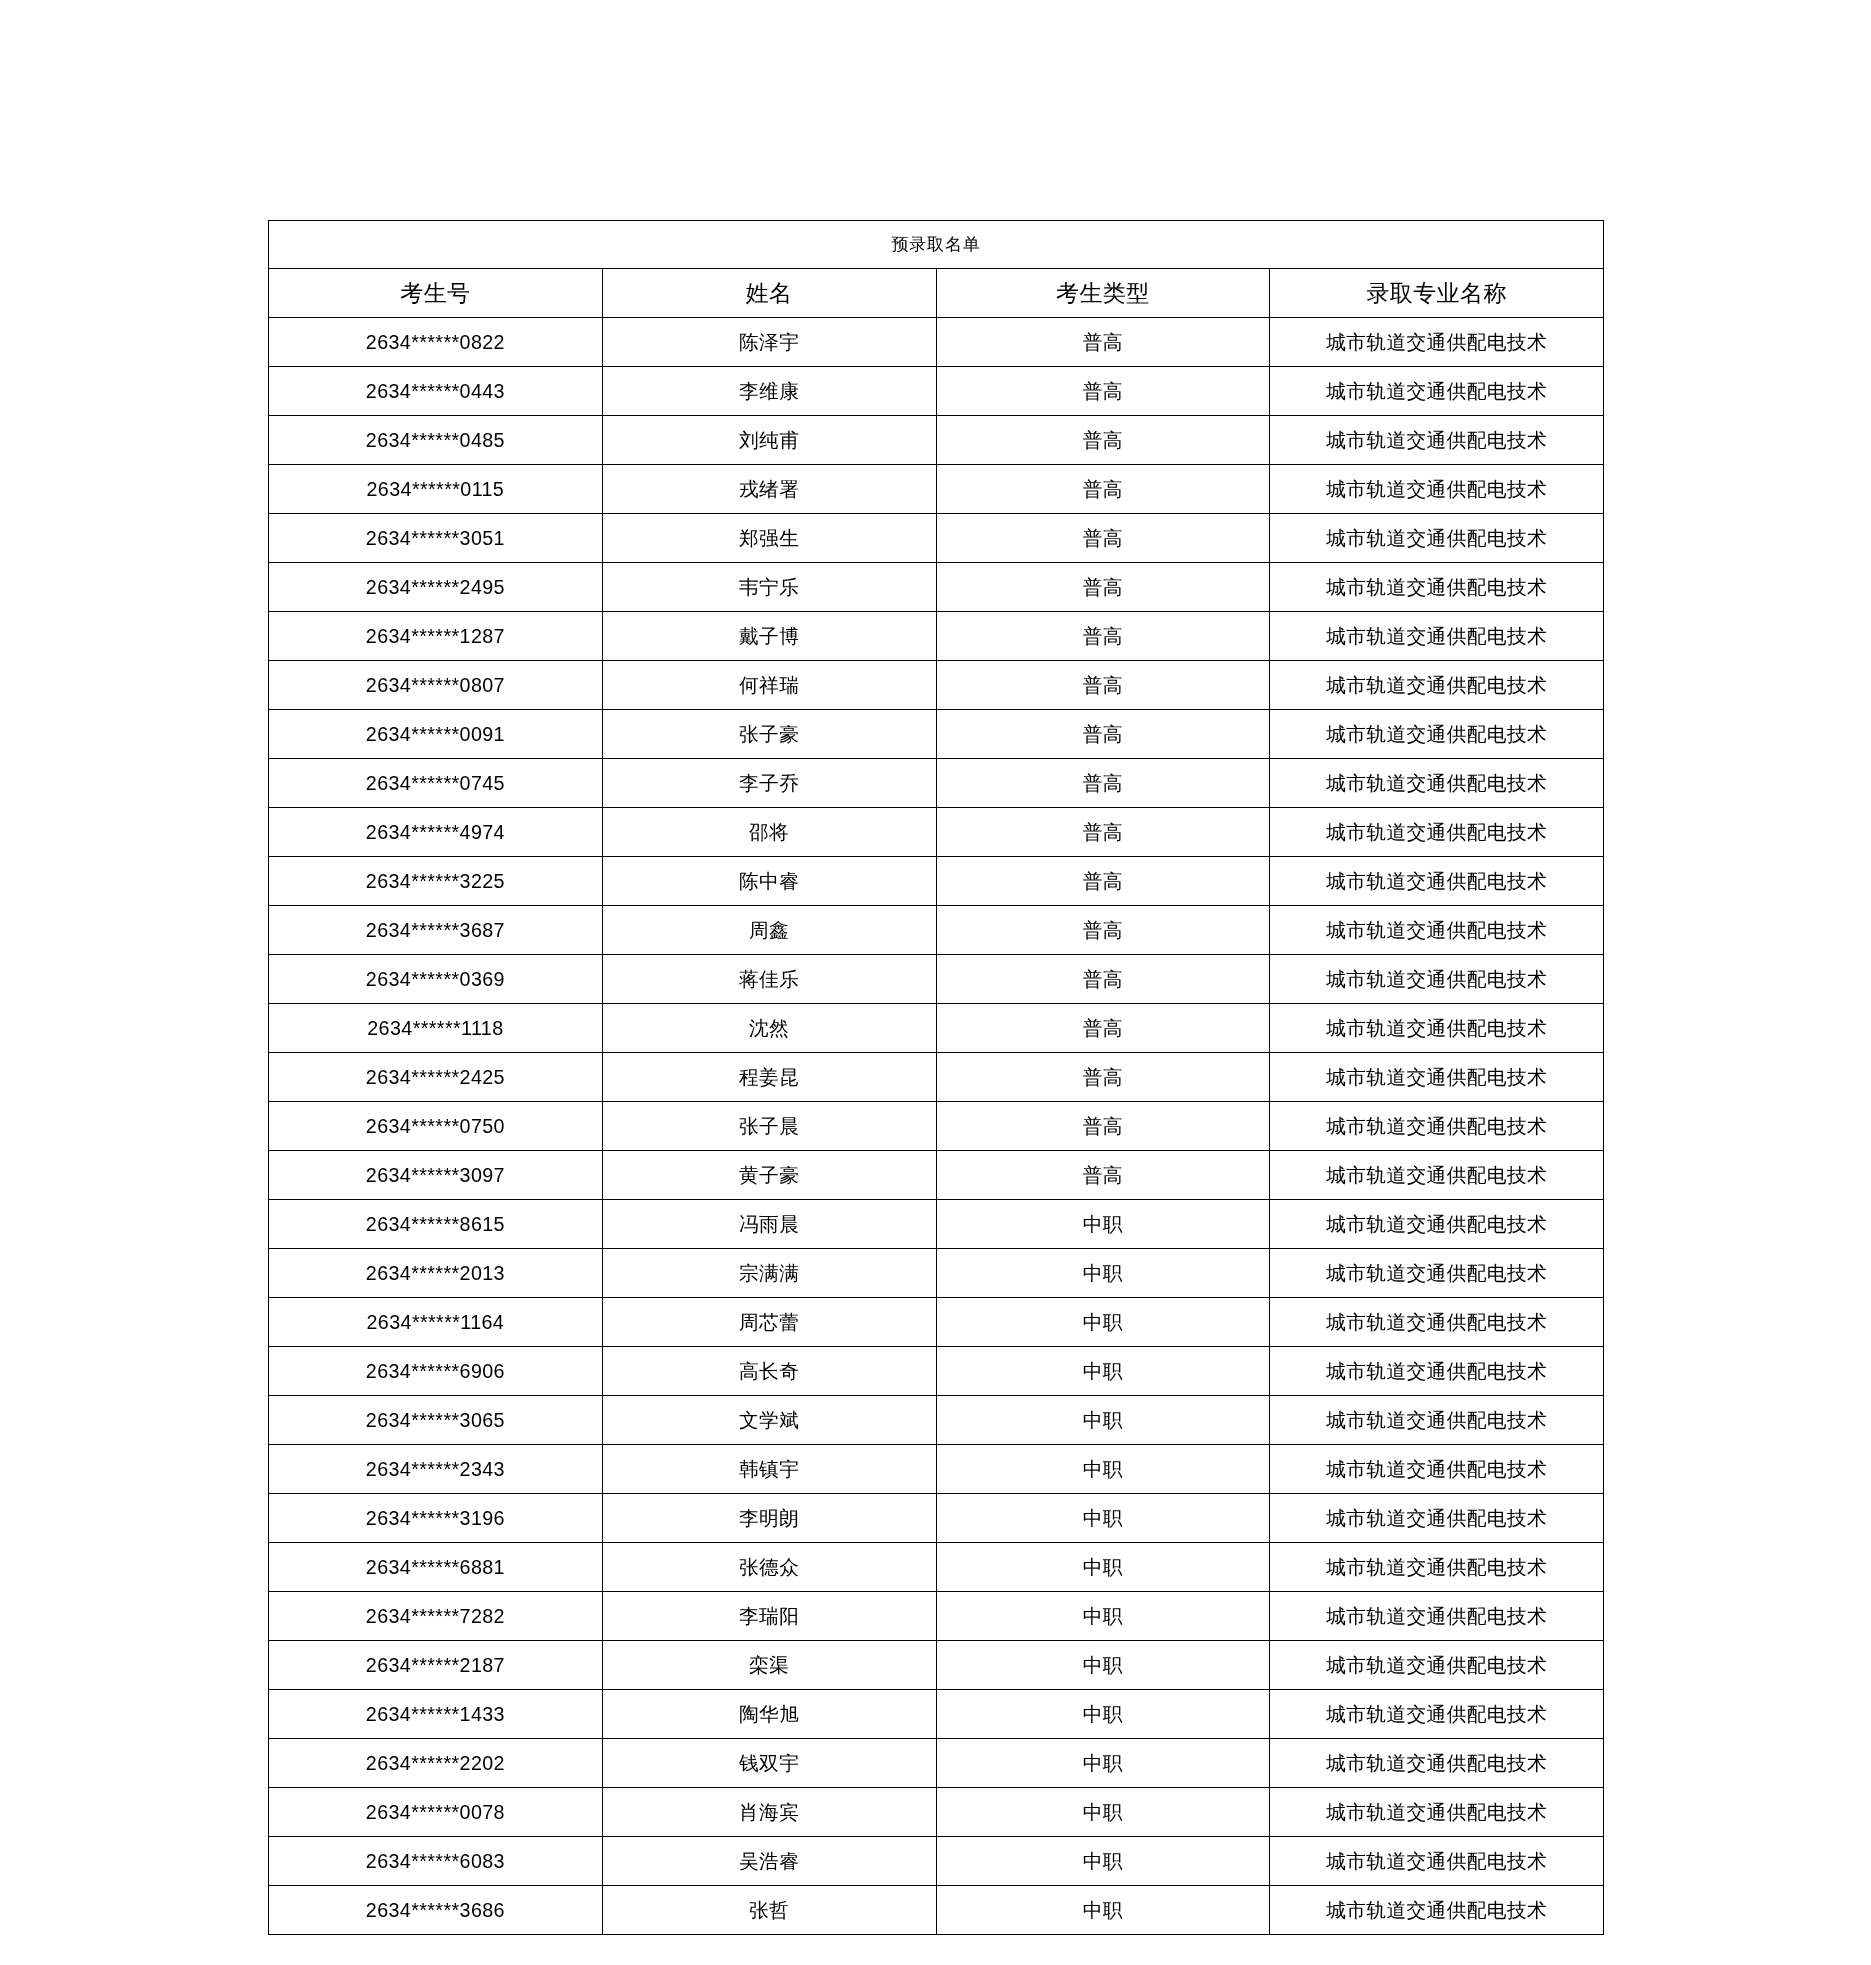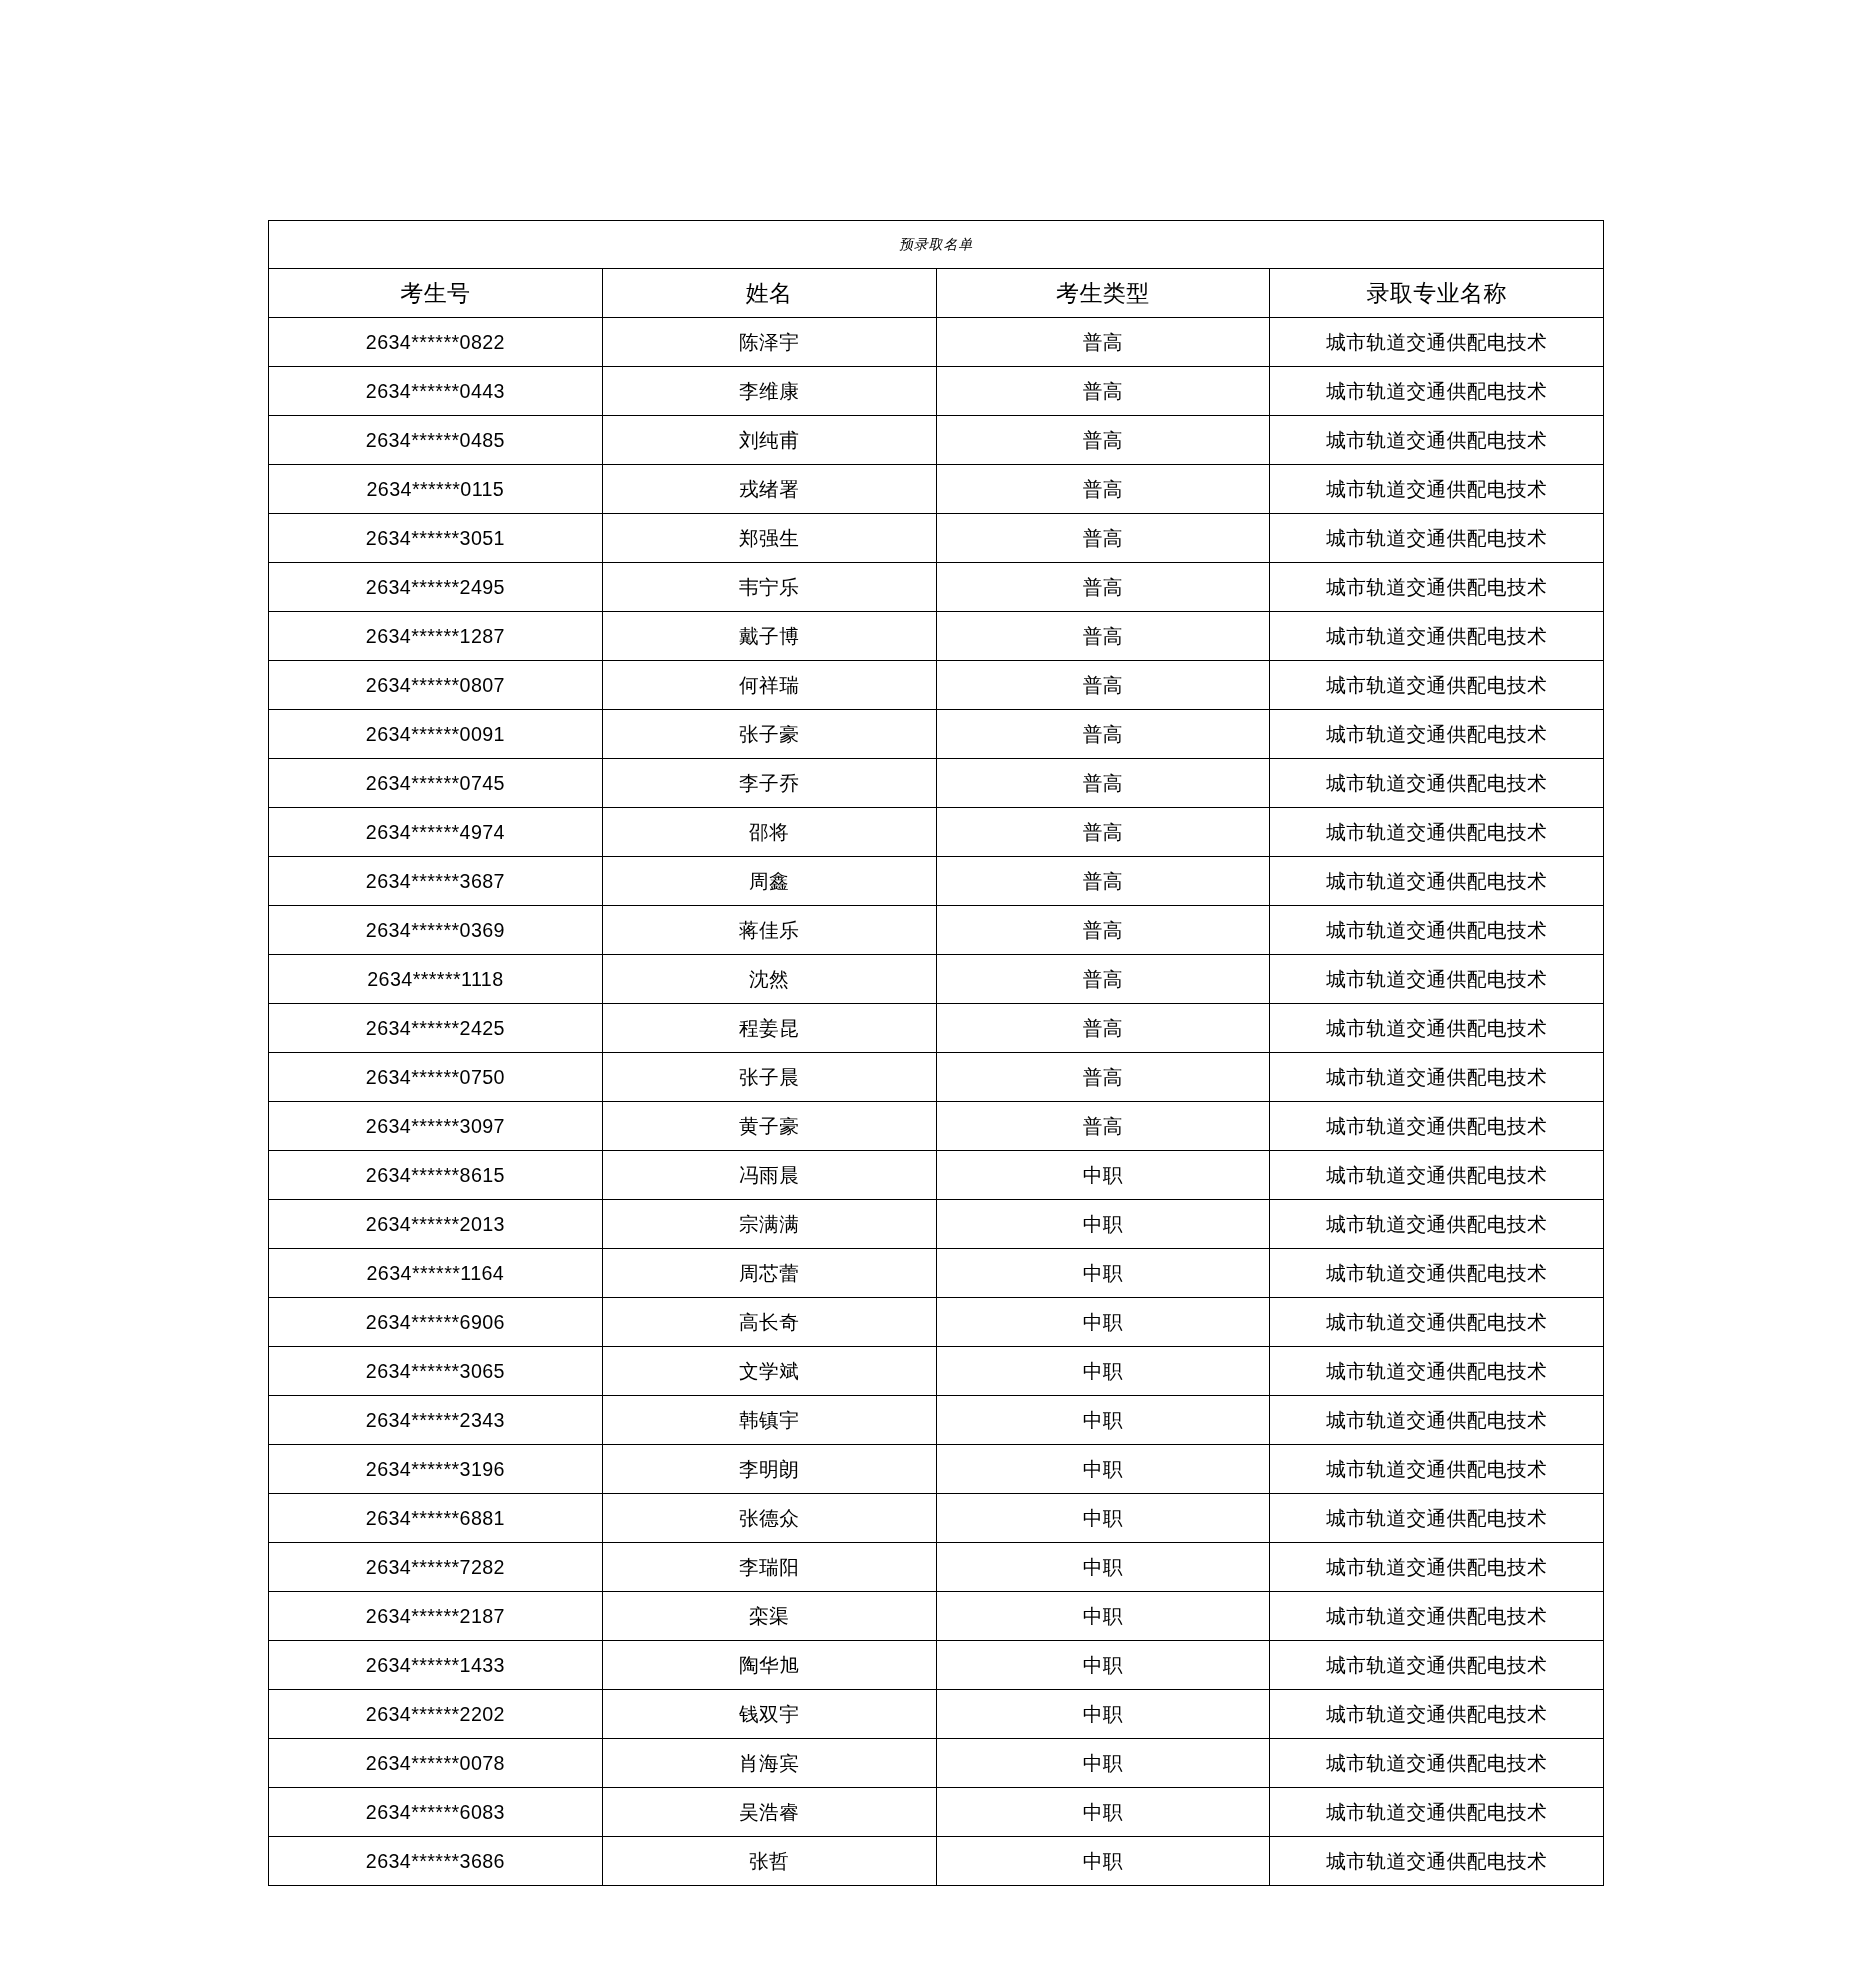--- a/index.html
+++ b/index.html
@@ -30,24 +30,23 @@
   }
   table.list td, table.list th {
     border: 1.2px solid #000000;
     text-align: center;
     vertical-align: middle;
     font-weight: normal;
     padding: 0;
   }
   .title-cell {
     height: 47px;
-    font-size: 14px;
+    font-size: 17px;
     font-weight: bold;
     letter-spacing: 0.8px;
-    font-style: italic;
   }
   thead td {
     height: 48px;
     font-size: 23px;
     font-weight: bold;
     letter-spacing: 0.4px;
   }
   tbody td {
     height: 48px;
     font-size: 19.7px;
@@ -140,20 +139,26 @@
             <td class="col-type">普高</td>
             <td class="col-major">城市轨道交通供配电技术</td>
           </tr>
           <tr>
             <td class="col-id id-cell">2634******4974</td>
             <td class="col-name">邵将</td>
             <td class="col-type">普高</td>
             <td class="col-major">城市轨道交通供配电技术</td>
           </tr>
           <tr>
+            <td class="col-id id-cell">2634******3225</td>
+            <td class="col-name">陈中睿</td>
+            <td class="col-type">普高</td>
+            <td class="col-major">城市轨道交通供配电技术</td>
+          </tr>
+          <tr>
             <td class="col-id id-cell">2634******3687</td>
             <td class="col-name">周鑫</td>
             <td class="col-type">普高</td>
             <td class="col-major">城市轨道交通供配电技术</td>
           </tr>
           <tr>
             <td class="col-id id-cell">2634******0369</td>
             <td class="col-name">蒋佳乐</td>
             <td class="col-type">普高</td>
             <td class="col-major">城市轨道交通供配电技术</td>

